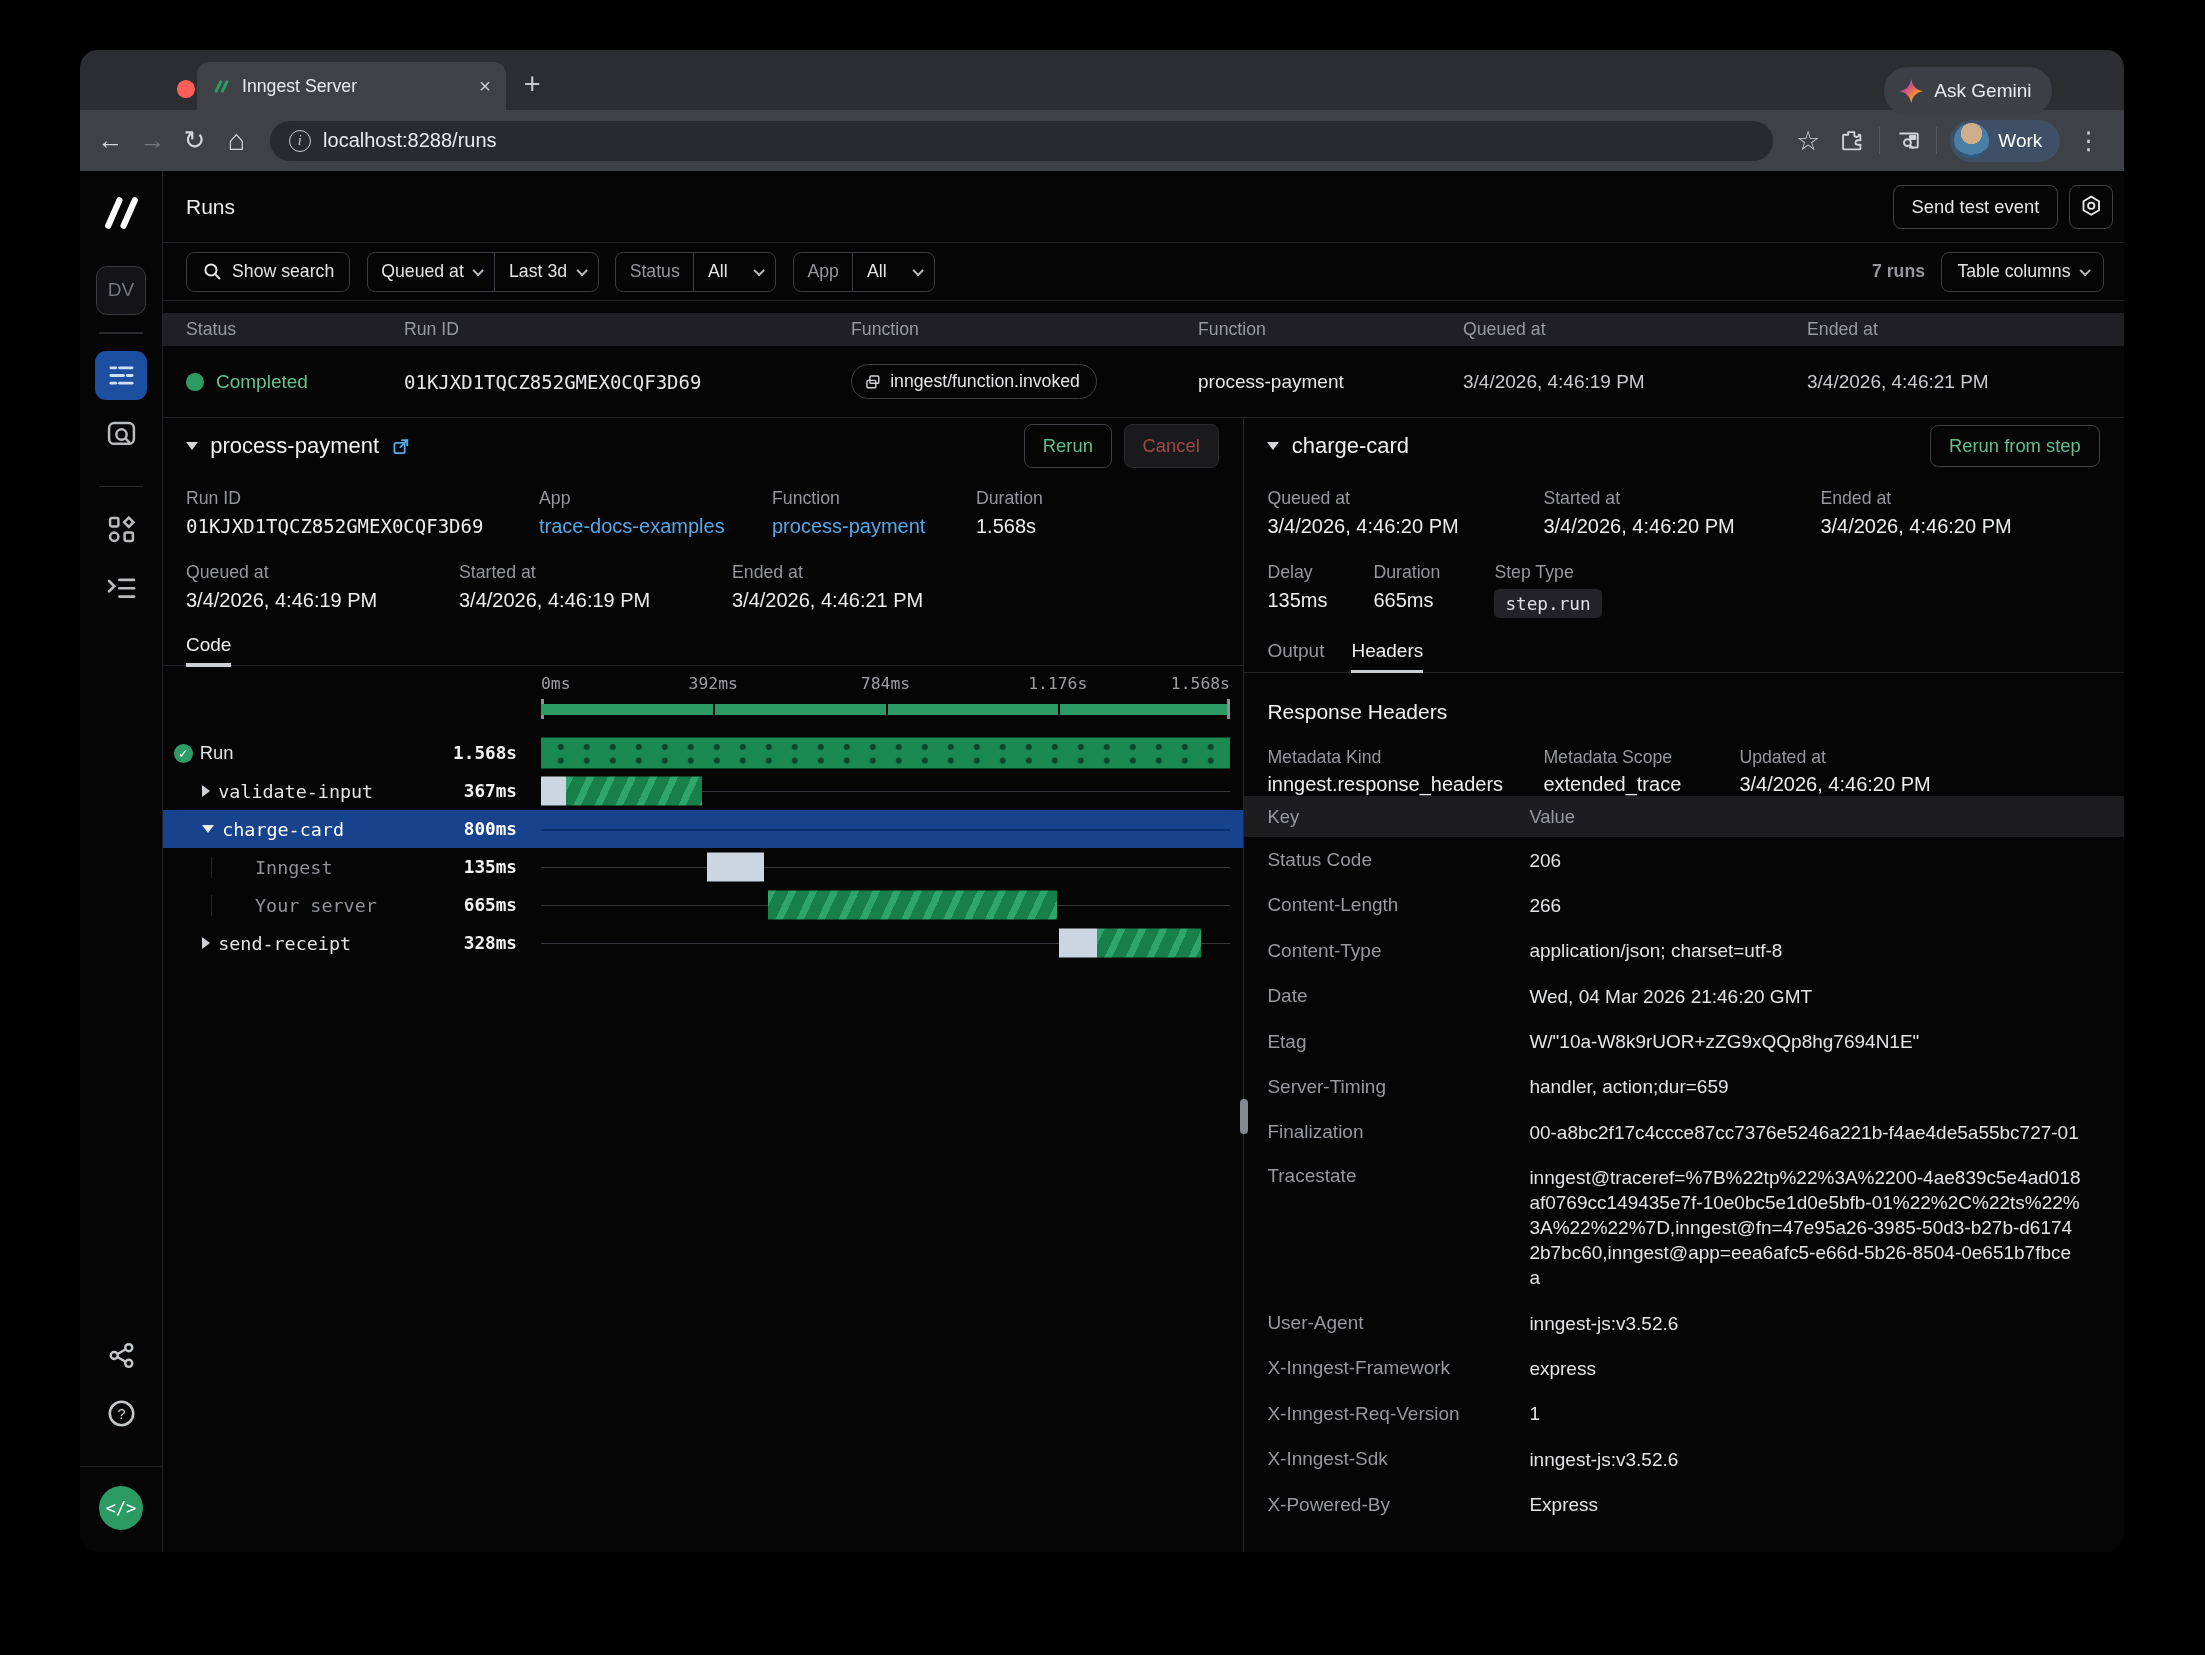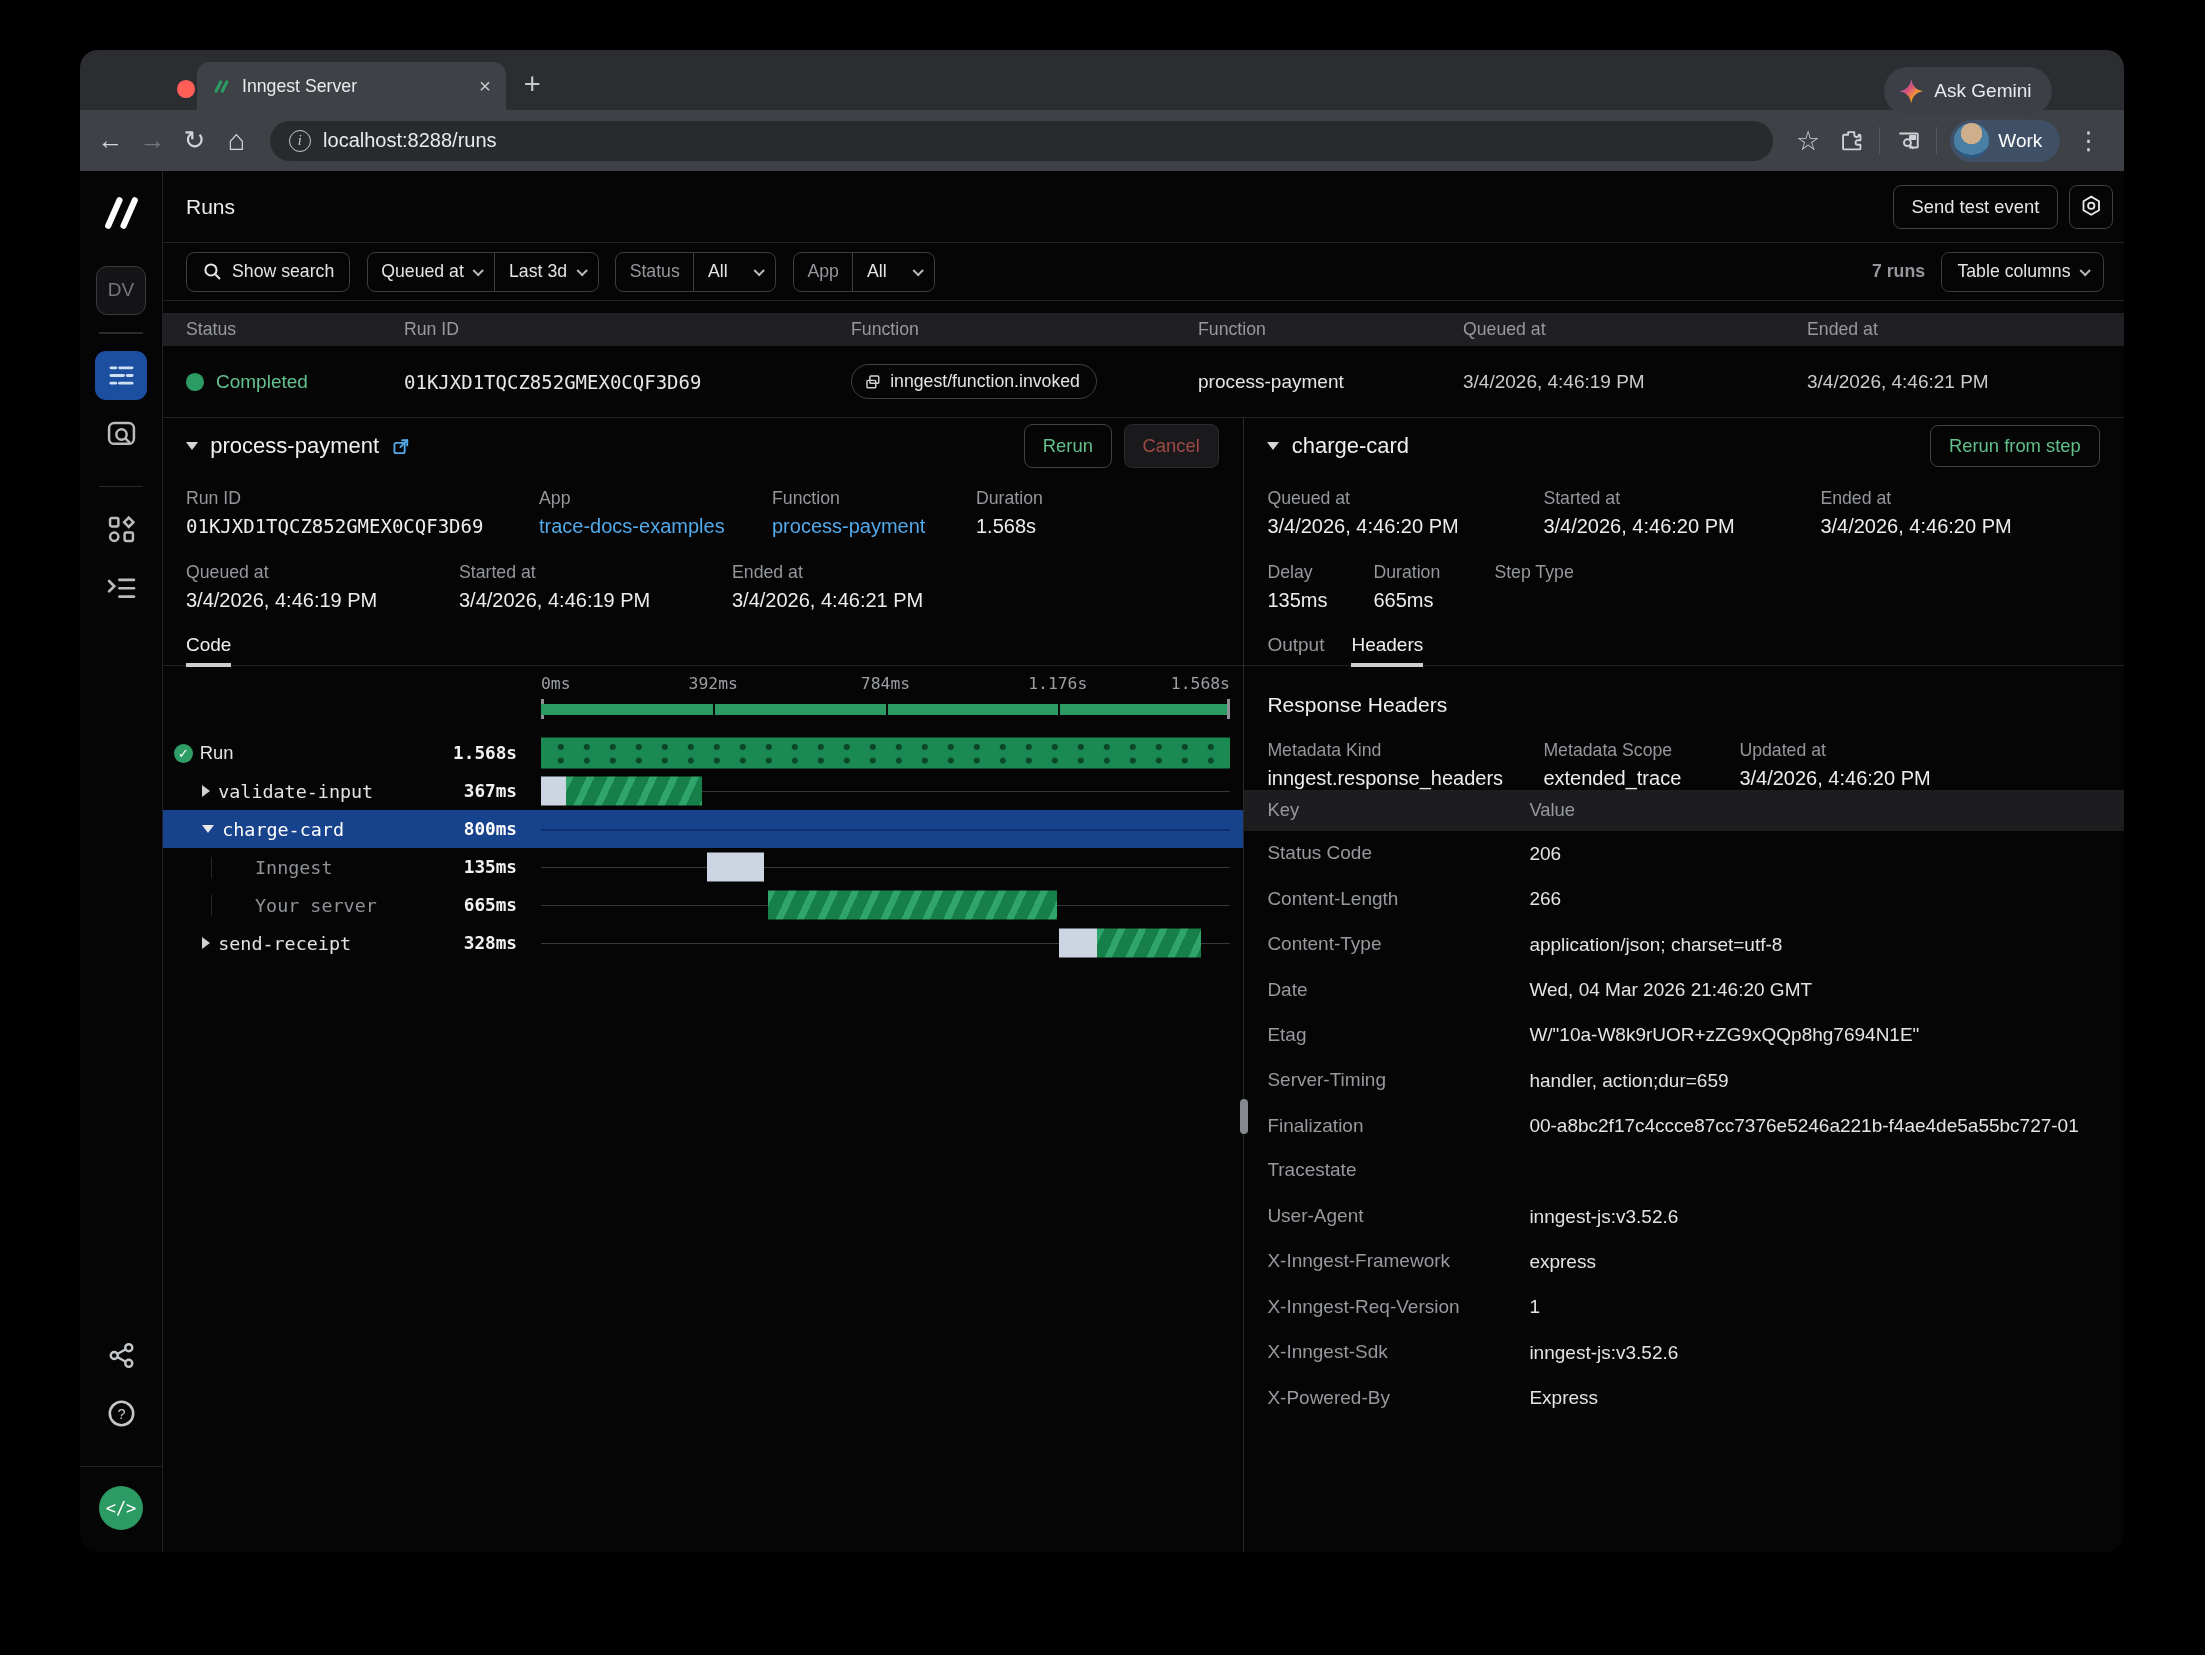--- a/index.html
+++ b/index.html
@@ -586,20 +586,21 @@
             <div>
               <div class="m-label">Delay</div>
               <div class="m-value">135ms</div>
             </div>
             <div>
               <div class="m-label">Duration</div>
               <div class="m-value">665ms</div>
             </div>
             <div>
               <div class="m-label">Step Type</div>
+              <div class="m-value"><span class="badge mono">step.run</span></div>
             </div>
           </div>
 
           <div class="tabs">
             <div class="tab-item">Output</div>
             <div class="tab-item active">Headers</div>
           </div>
 
           <div class="rh-title">Response Headers</div>
 
@@ -647,20 +648,21 @@
             <div class="kv-row">
                 <div class="kv-key">Server-Timing</div>
                 <div class="kv-val">handler, action;dur=659</div>
               </div>
             <div class="kv-row">
                 <div class="kv-key">Finalization</div>
                 <div class="kv-val">00-a8bc2f17c4ccce87cc7376e5246a221b-f4ae4de5a55bc727-01</div>
               </div>
             <div class="kv-row" style="align-items:start">
                 <div class="kv-key">Tracestate</div>
+                <div class="kv-val">inngest@traceref=%7B%22tp%22%3A%2200-4ae839c5e4ad018af0769cc149435e7f-10e0bc5e1d0e5bfb-01%22%2C%22ts%22%3A%22%22%7D,inngest@fn=47e95a26-3985-50d3-b27b-d61742b7bc60,inngest@app=eea6afc5-e66d-5b26-8504-0e651b7fbcea</div>
               </div>
             <div class="kv-row">
                 <div class="kv-key">User-Agent</div>
                 <div class="kv-val">inngest-js:v3.52.6</div>
               </div>
             <div class="kv-row">
                 <div class="kv-key">X-Inngest-Framework</div>
                 <div class="kv-val">express</div>
               </div>
             <div class="kv-row">

